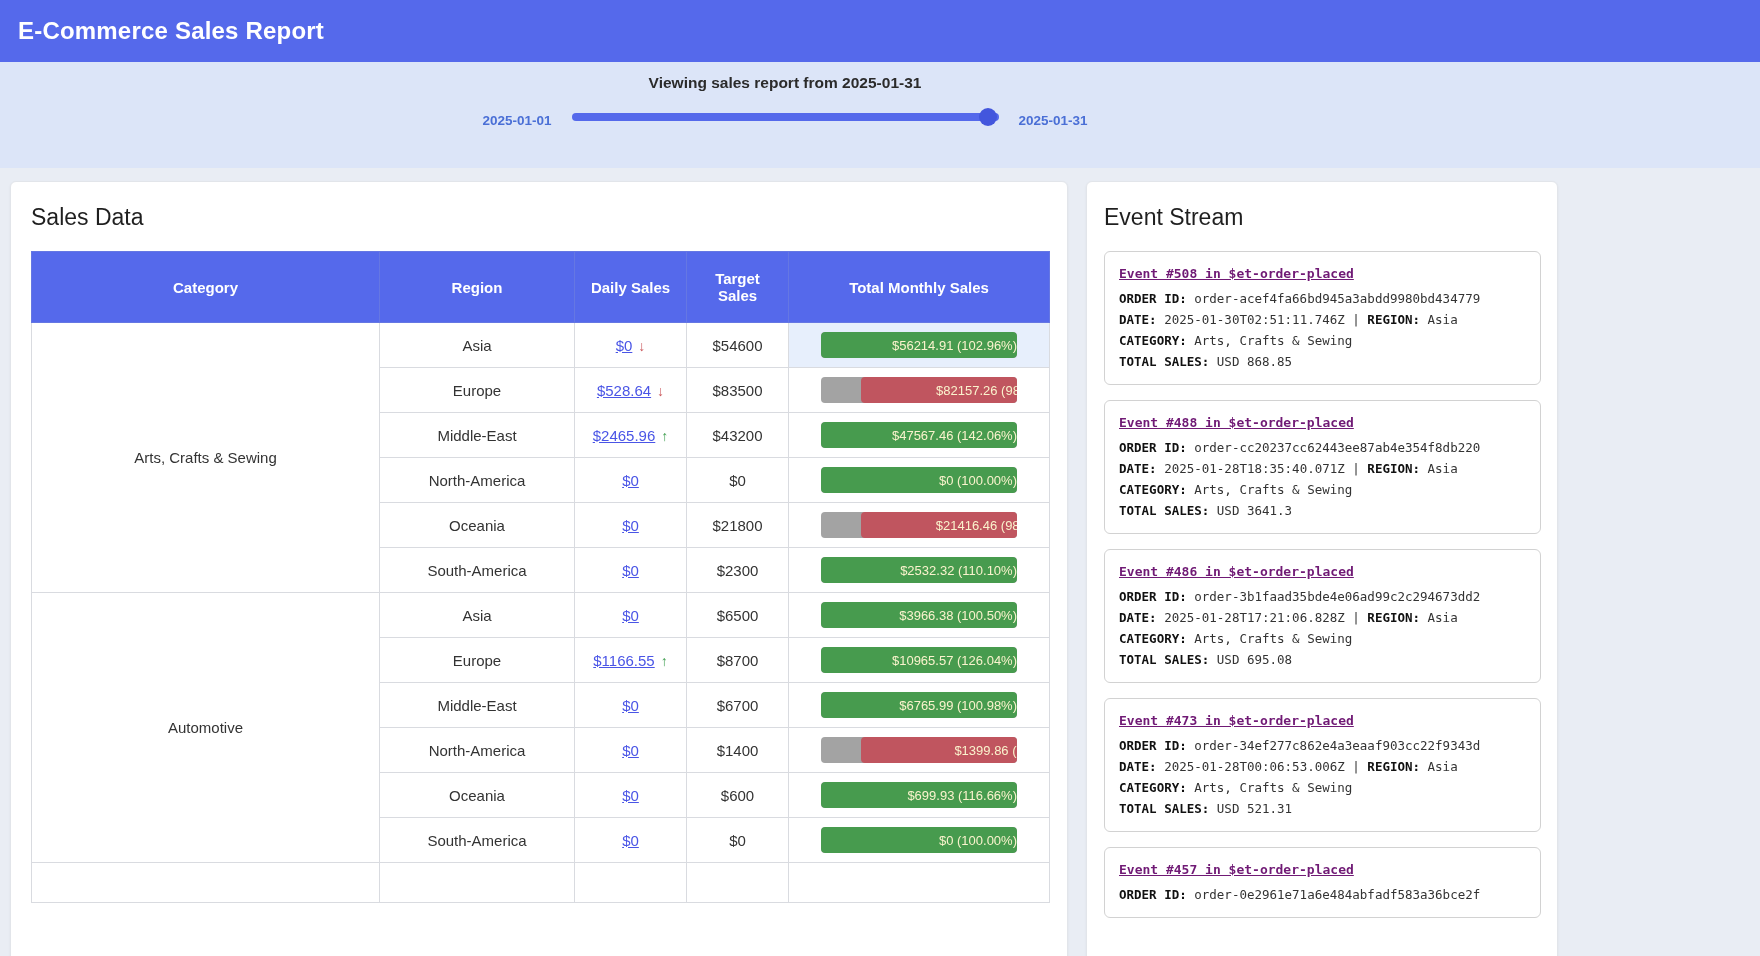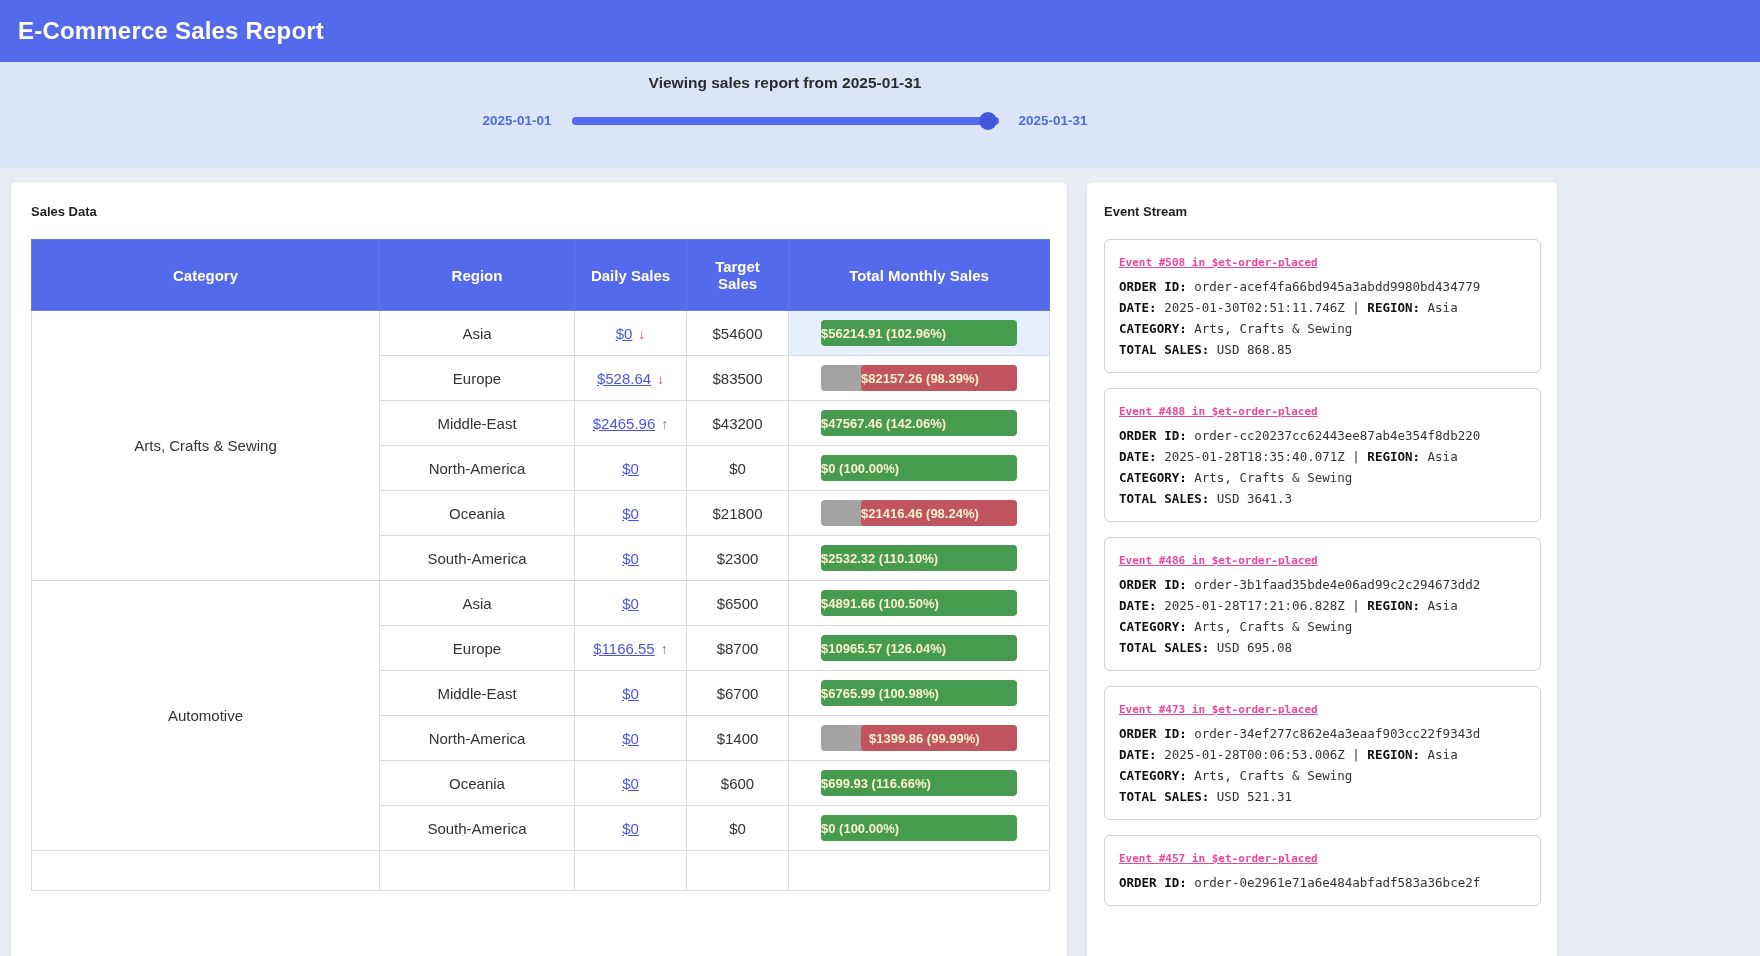--- a/index.html
+++ b/index.html
@@ -8,58 +8,58 @@
     background:#e9edf4;
     font-family:"Liberation Sans", sans-serif;
   }
   
   .app-header{height:62px;background:#5569eb;display:flex;align-items:center;padding-left:18px;}
   .app-title{color:#fff;font-size:24px;font-weight:700;margin:0;letter-spacing:.2px;}
   
   .subheader{background:#dce5f8;height:106px;box-sizing:border-box;padding-top:12px;}
   .subheader-inner{width:1570px;}
   .sub-title{text-align:center;font-size:15.5px;font-weight:700;color:#2b2b2b;}
-  .slider-row{display:flex;justify-content:center;align-items:center;gap:20px;margin-top:21px;}
+  .slider-row{display:flex;justify-content:center;align-items:flex-start;gap:20px;margin-top:21px;}
   .slider-label{color:#4a6fd6;font-weight:700;font-size:13.5px;}
   .slider-track{width:427px;height:8px;background:#5569eb;border-radius:4px;position:relative;cursor:pointer;}
   .slider-thumb{position:absolute;top:50%;left:97.5%;transform:translate(-50%,-50%);
     width:18px;height:18px;border-radius:50%;background:#4356dd;}
   
   .main{display:flex;align-items:flex-start;gap:18px;padding:13px 0 0 10px;}
   .panel{background:#fff;border:1px solid #e2e5ea;border-radius:6px;box-shadow:0 1px 3px rgba(0,0,0,.05);box-sizing:border-box;}
   .sales-panel{width:1058px;padding:16px 20px 40px;min-height:1100px;}
   .events-panel{width:472px;padding:16px 16px 40px 17px;min-height:1100px;}
-  .panel-title{font-size:13px;font-weight:700;color:#1f1f1f;margin:6px 0 20px 0;}
+  .panel-title{font-size:23px;font-weight:400;color:#1f1f1f;margin:6px 0 20px 0;}
   
   table.sales{border-collapse:collapse;width:1018px;table-layout:fixed;}
   .sales th{background:#5569eb;color:#fff;font-weight:700;font-size:15px;
     border:1px solid #6577e3;height:71px;box-sizing:border-box;padding:4px 10px;text-align:center;}
   .sales td{border:1px solid #d9dbe0;font-size:15px;color:#333;text-align:center;
     height:45px;box-sizing:border-box;padding:2px 6px;background:#fff;}
   .col-category{width:348px;}
   .col-region{width:195px;}
   .col-daily{width:112px;}
   .col-target{width:102px;}
   .col-total{width:261px;}
   .daily-link{color:#4a55e6;text-decoration:underline;cursor:pointer;}
   .trend{margin-left:6px;font-size:14px;}
   .trend.down{color:#cb5a5e;}
   .trend.up{color:#3f9e4f;}
   td.total-cell.highlight{background:#e7effc;}
   .badge{width:196px;height:26px;margin:0 auto;border-radius:4px;background:#a3a3a3;overflow:hidden;}
-  .badge-fill{height:100%;display:flex;align-items:center;justify-content:flex-start;border-radius:4px 0 0 4px;font-weight:bold;}
+  .badge-fill{height:100%;display:flex;align-items:center;justify-content:flex-end;border-radius:4px 0 0 4px;}
   .badge-fill.full{border-radius:4px;}
   .badge-fill.green{background:#479b4e;}
   .badge-fill.red{background:#c0555f;margin-left:40px;}
   .badge-text{font-size:13px;color:#faf3cd;white-space:nowrap;}
   tr.partial-row td{height:40px;}
   
   .event-card{border:1px solid #d2d2d2;border-radius:6px;padding:12px 14px;margin-bottom:15px;background:#fff;}
-  .event-title{font-family:"DejaVu Sans Mono", monospace;font-size:11px;font-weight:700;
-    color:#ec4899;text-decoration:underline;display:inline-block;margin-bottom:7px;cursor:pointer;}
+  .event-title{font-family:"DejaVu Sans Mono", monospace;font-size:13px;font-weight:700;
+    color:#701a75;text-decoration:underline;display:inline-block;margin-bottom:7px;cursor:pointer;}
   .event-line{font-family:"DejaVu Sans Mono", monospace;font-size:12.5px;color:#333;line-height:21px;white-space:nowrap;}
   .event-line b{color:#111;font-weight:700;}
 </style>
 </head>
 <body>
 
 <header class="app-header">
   <h1 class="app-title">E-Commerce Sales Report</h1>
 </header>
 
@@ -172,21 +172,21 @@
             </td>
           </tr>
           <tr>
             <td class="cat-cell" rowspan="6">Automotive</td>
             <td>Asia</td>
             <td><a class="daily-link">$0</a></td>
             <td>$6500</td>
             <td class="total-cell">
               <div class="badge">
                 <div class="badge-fill green full" style="width: 100%;">
-                  <span class="badge-text">$4891.66 (100.50%)</span>
+                  <span class="badge-text">$3966.38 (100.50%)</span>
                 </div>
               </div>
             </td>
           </tr>
           <tr>
             <td>Europe</td>
             <td><a class="daily-link">$1166.55</a><span class="trend up">↑</span></td>
             <td>$8700</td>
             <td class="total-cell">
               <div class="badge">

